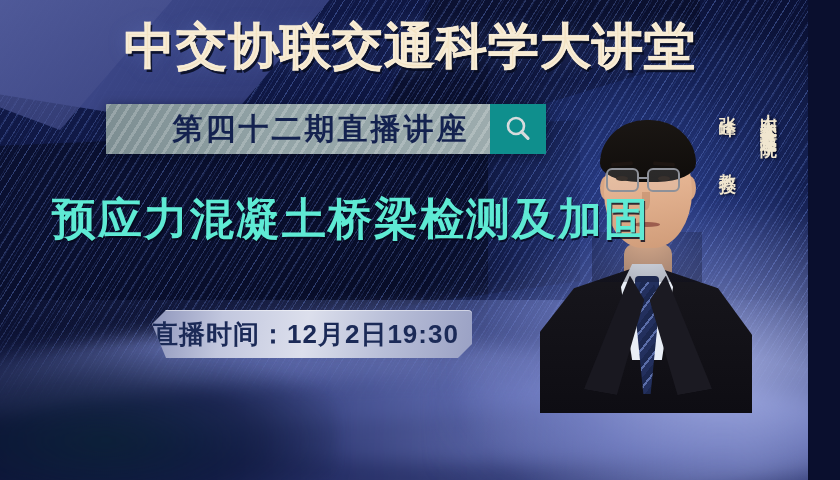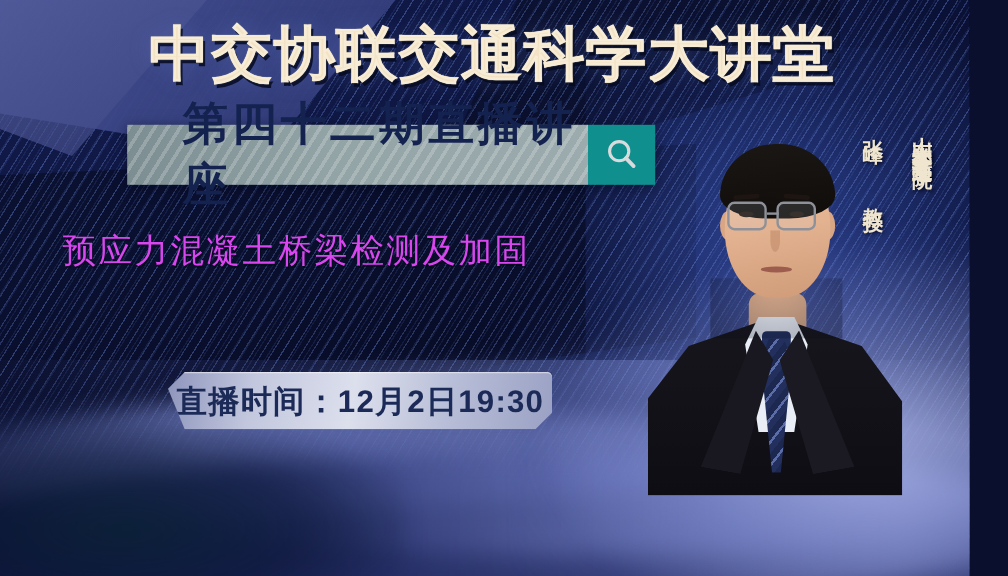--- a/index.html
+++ b/index.html
@@ -167,41 +167,41 @@
     position:absolute;left:106px;top:104px;width:440px;height:50px;display:flex;align-items:stretch;
     box-shadow:0 2px 10px rgba(4,8,26,0.5);
   }
   .subband-body{
     position:relative;flex:1;display:flex;align-items:center;justify-content:center;
     background:
       repeating-linear-gradient(-58deg,rgba(255,255,255,0.0) 0px,rgba(255,255,255,0.0) 6px,rgba(255,255,255,0.20) 6px,rgba(255,255,255,0.20) 9px),
       linear-gradient(90deg,#7d8e92 0%,#93a4a7 45%,#9cabad 100%);
   }
   .subband-text{
-    font-size:38px;font-weight:bold;color:#14224f;letter-spacing:3px;
+    font-size:30px;font-weight:bold;color:#14224f;letter-spacing:3px;
     padding-left:46px;
   }
   .subband-icon{
     width:56px;background:#0f8f8d;display:flex;align-items:center;justify-content:center;
   }
   .subband-icon svg{display:block;}
 
   
   .lecture-title{
     position:absolute;left:52px;top:190px;width:520px;
-    font-size:28px;font-weight:normal;letter-spacing:2px;
-    color:#d946ef;
+    font-size:44px;font-weight:bold;letter-spacing:2px;
+    color:#5eead4;
     text-shadow:1px 2px 0 rgba(5,8,26,0.8);
     white-space:nowrap;
   }
 
   
   .timepill{
-    position:absolute;left:140px;top:310px;width:320px;height:48px;
-    display:flex;align-items:center;justify-content:center;
+    position:absolute;left:152px;top:310px;width:320px;height:48px;
+    display:flex;align-items:center;
     background:linear-gradient(100deg,#8e95bb 0%,#c2c7de 22%,#dcdfec 48%,#b9bfd8 72%,#9aa1c4 100%);
     clip-path:polygon(14px 0,100% 0,100% calc(100% - 14px),calc(100% - 14px) 100%,14px 100%,0 14px);
     border-radius:4px;
     box-shadow:0 2px 12px rgba(5,9,30,0.55),inset 0 1px 0 rgba(255,255,255,0.5);
   }
   .timepill-text{
     font-size:26px;font-weight:bold;color:#1b2a57;letter-spacing:1px;white-space:nowrap;
   }
 
   

